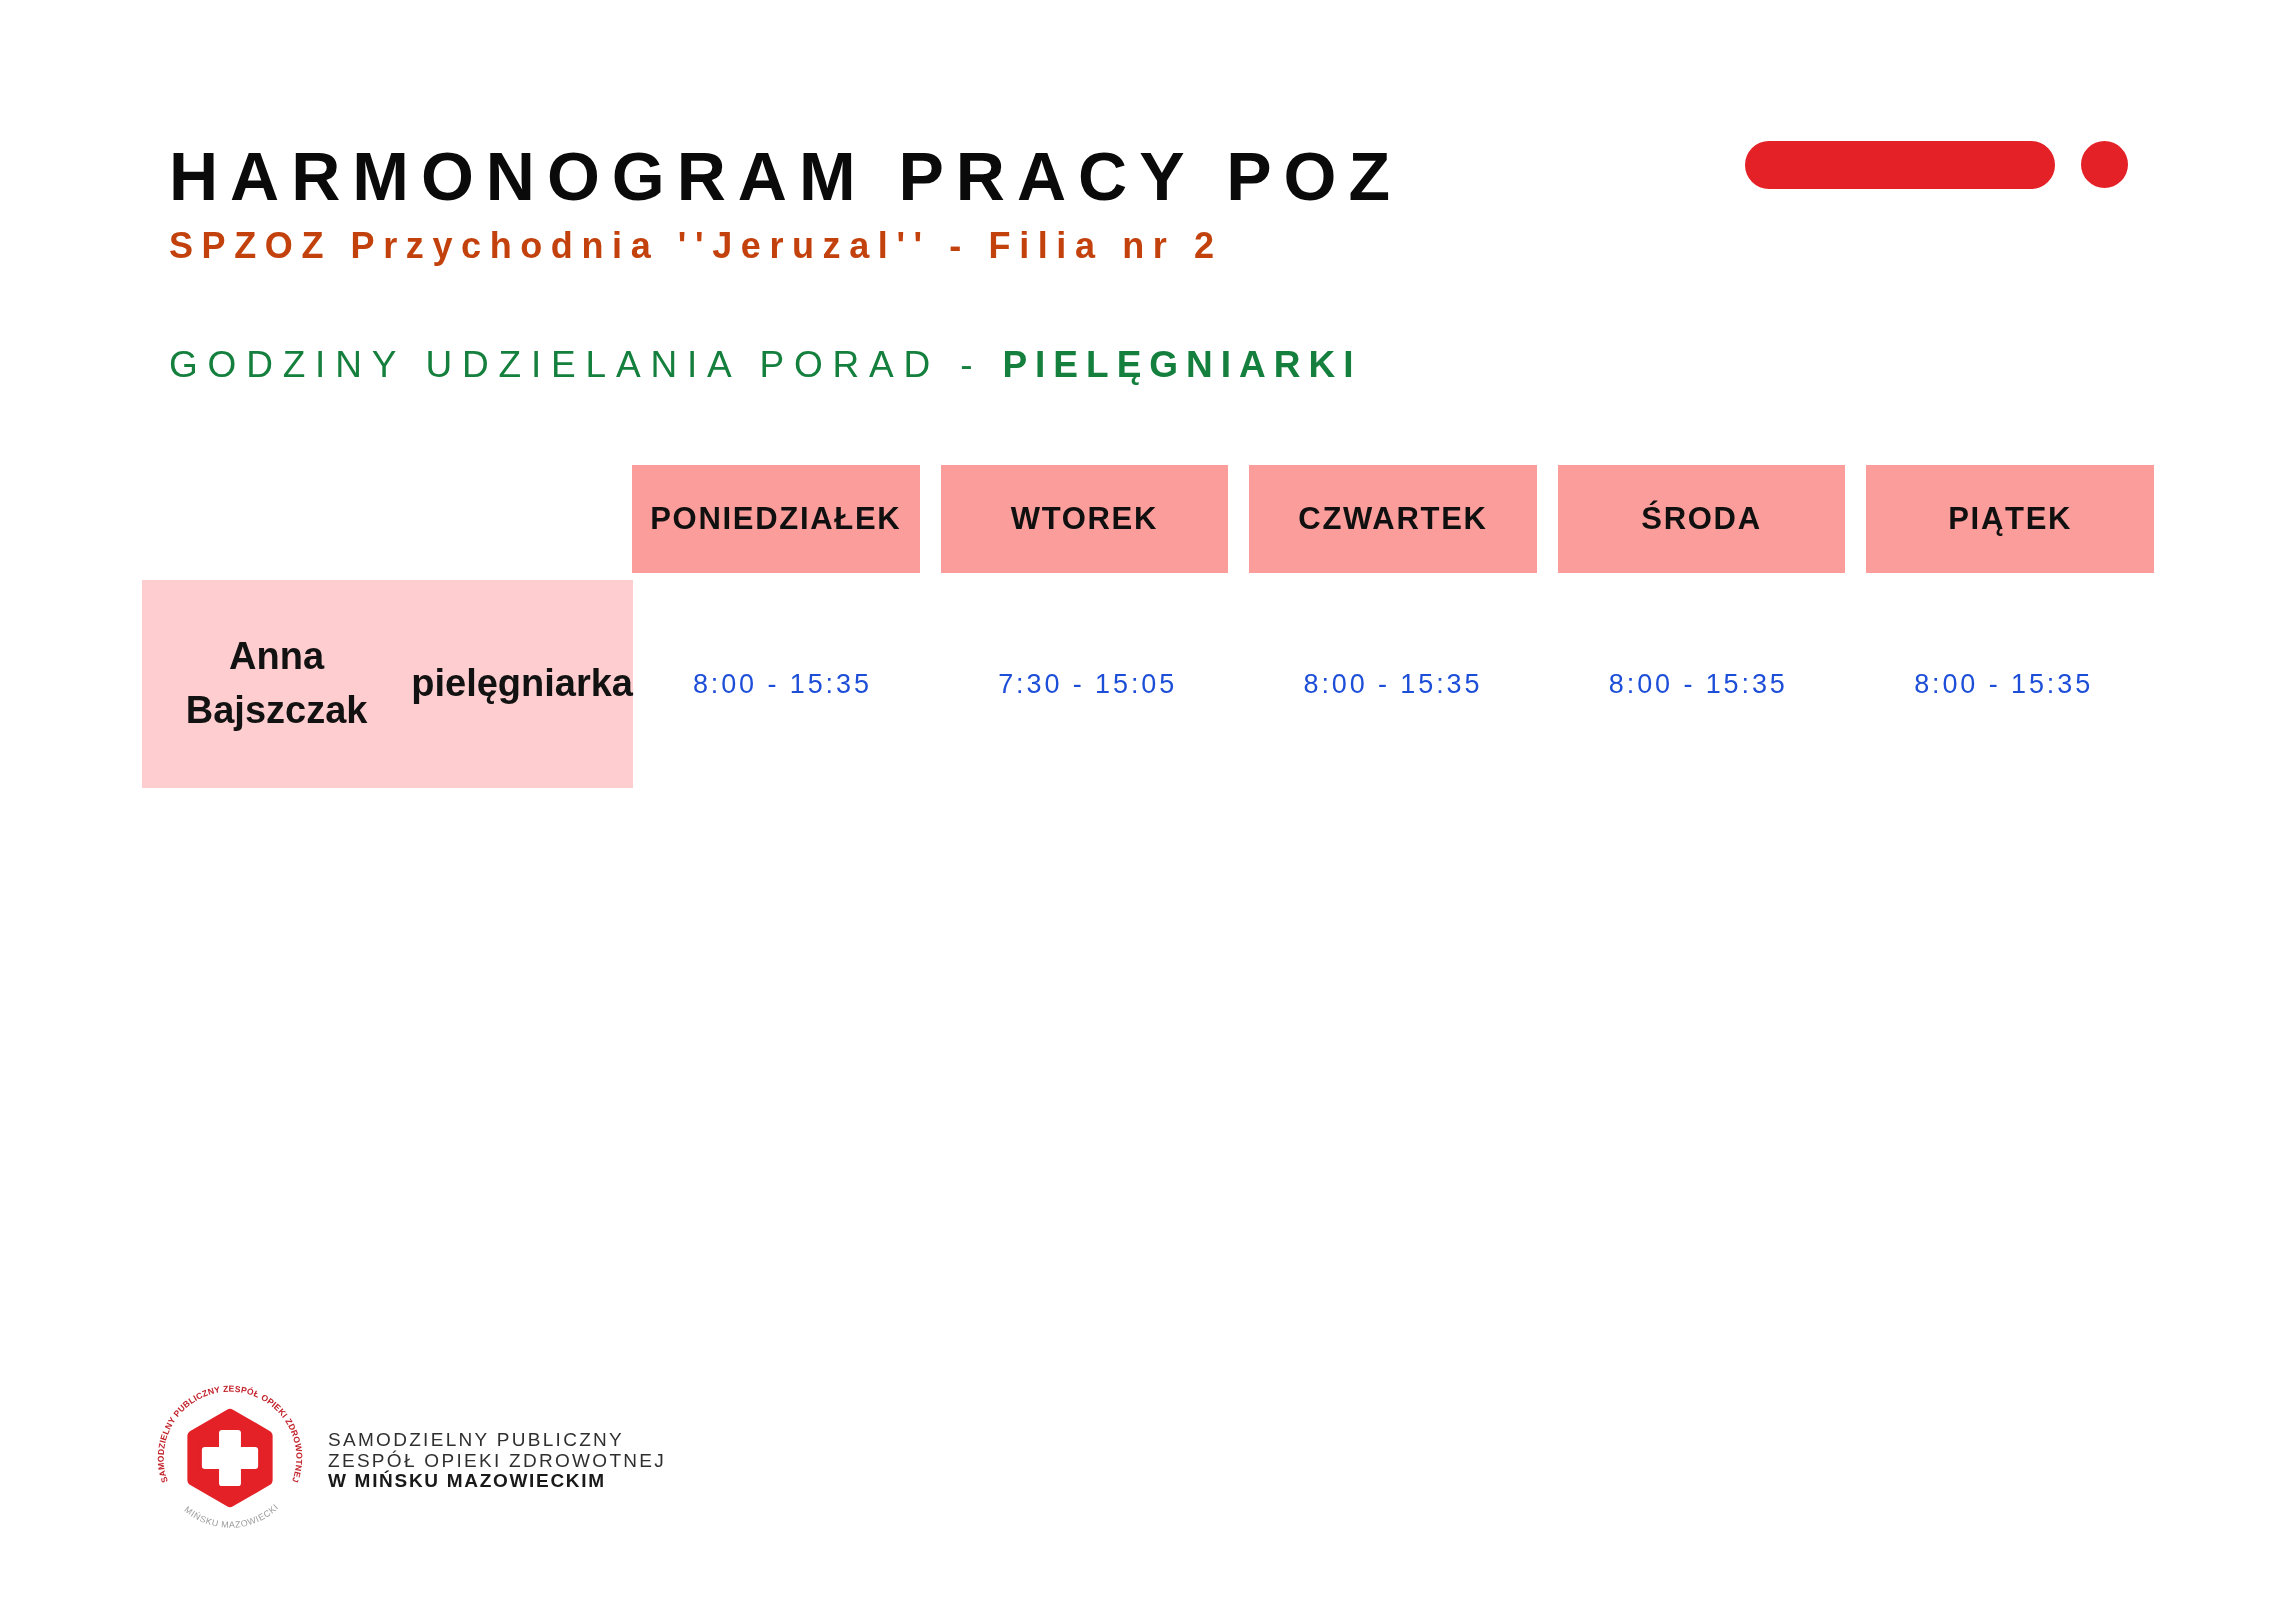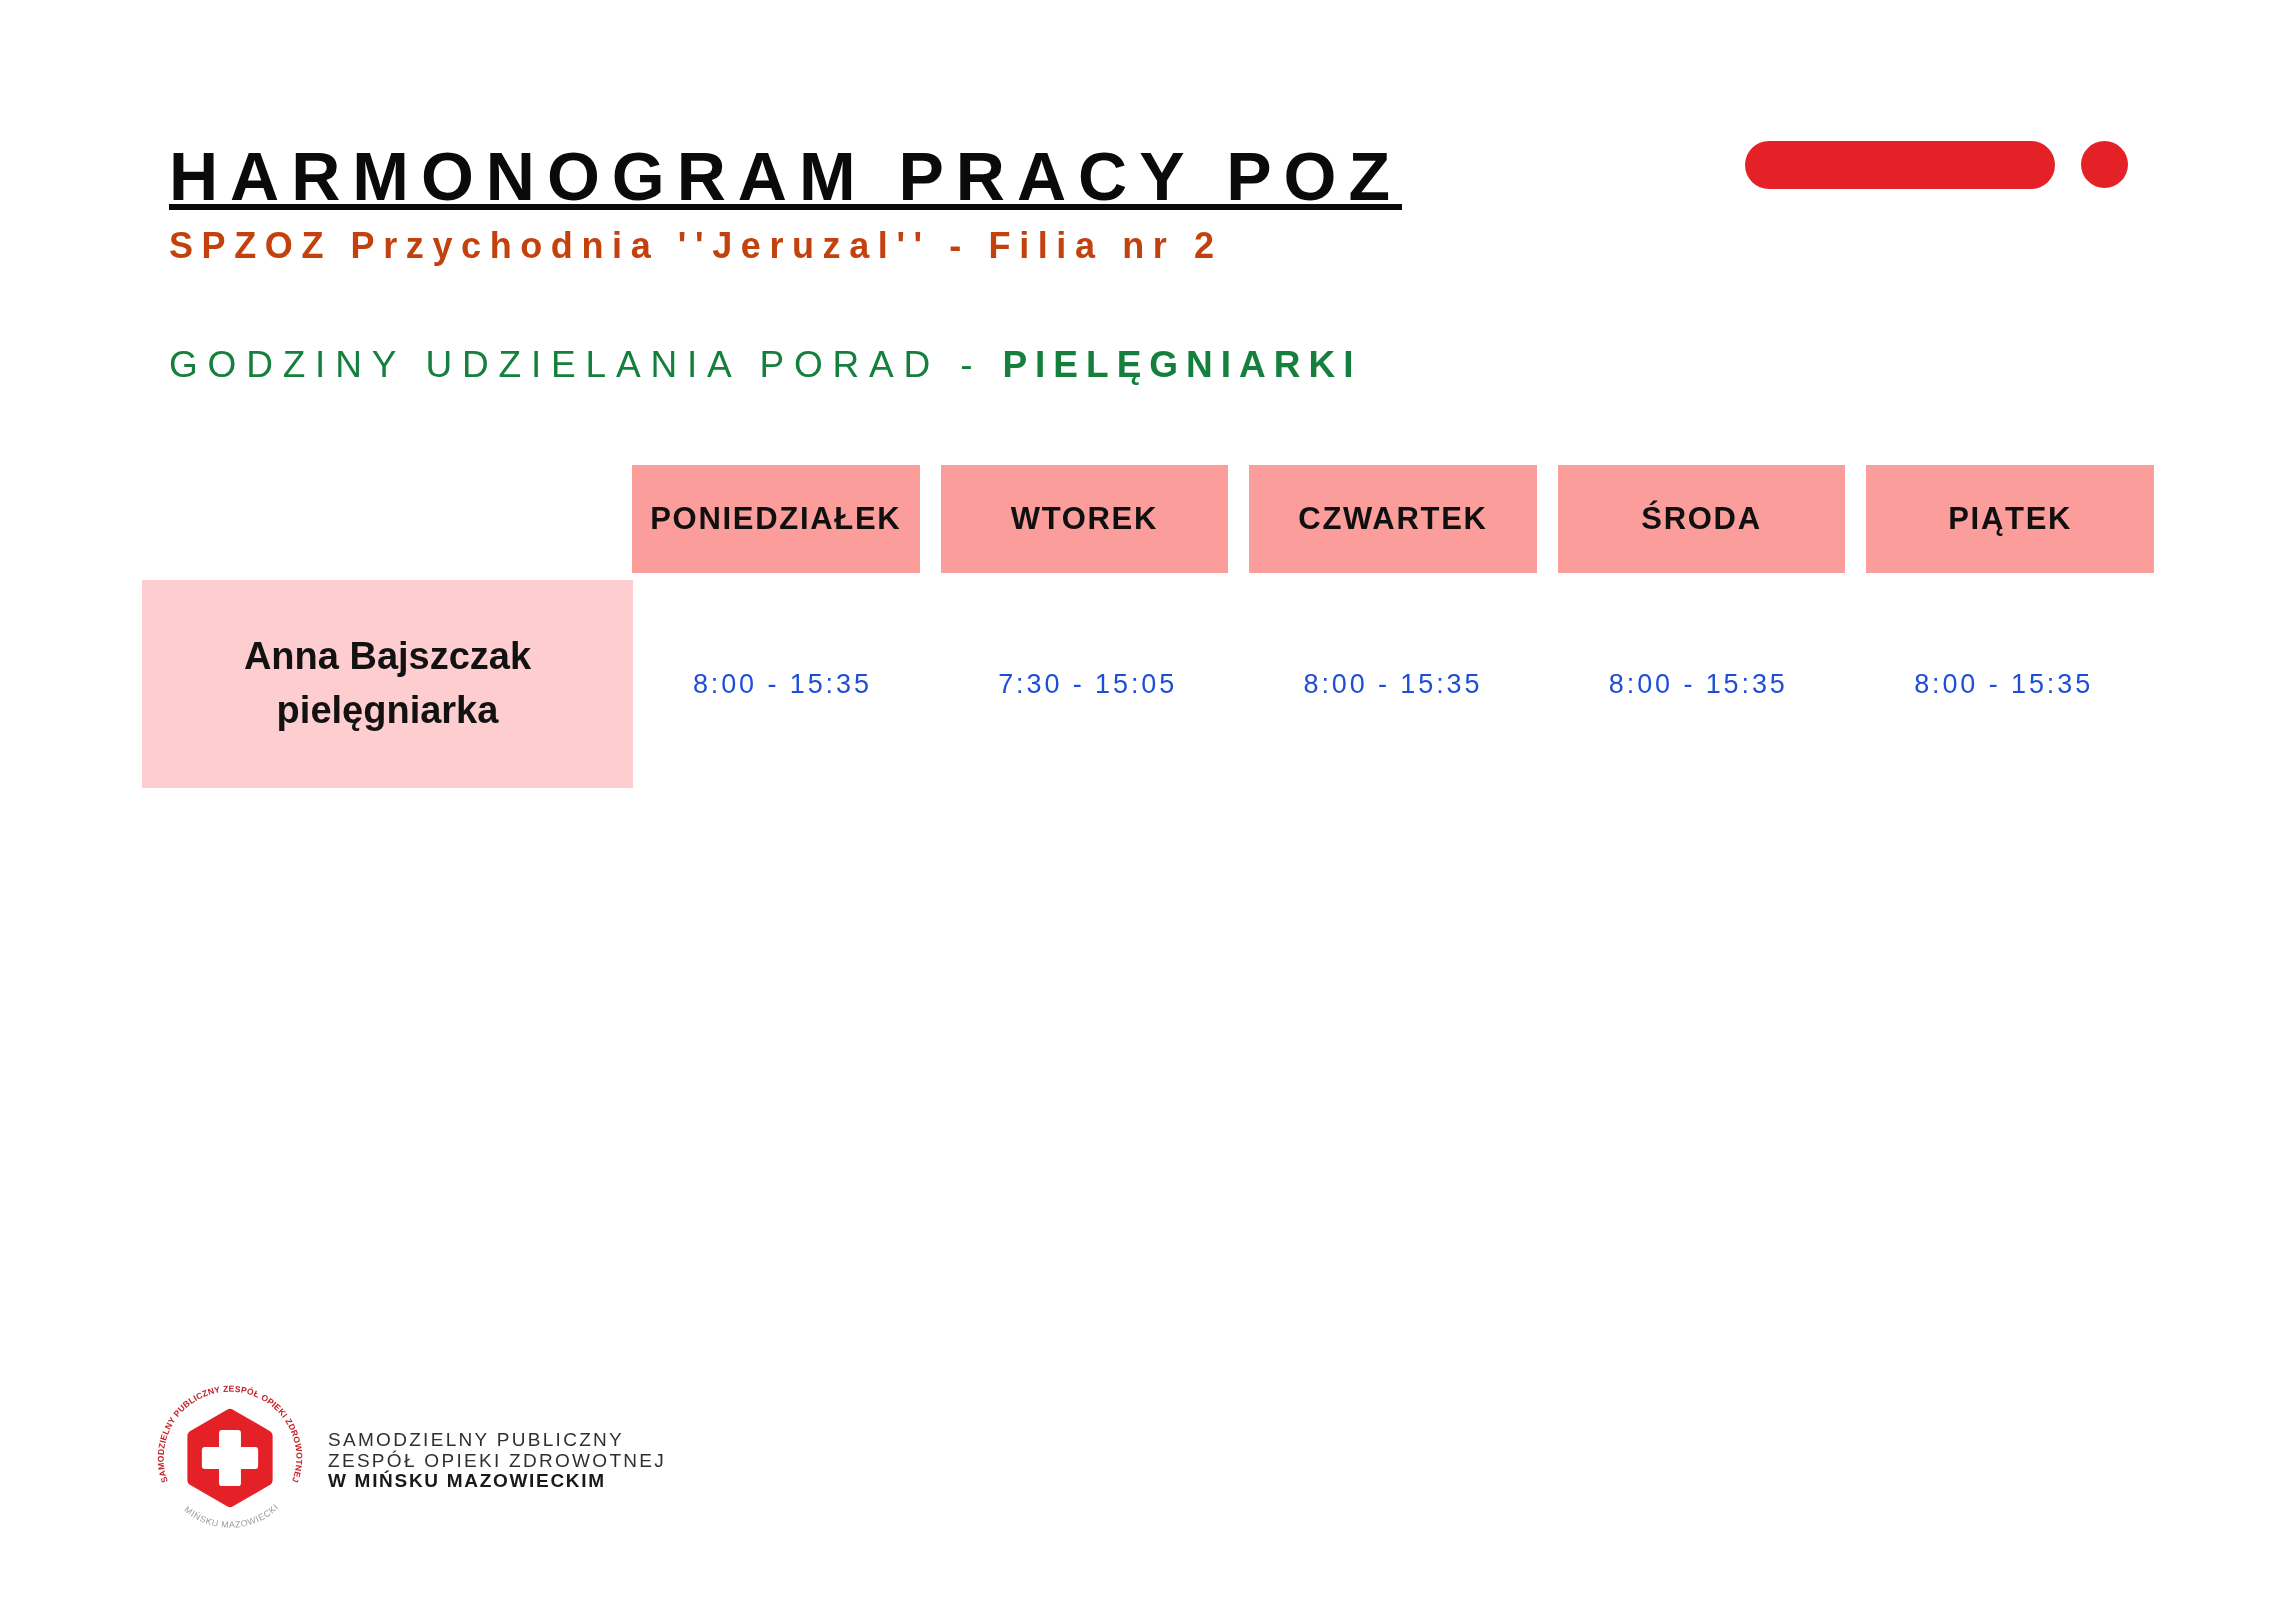--- a/index.html
+++ b/index.html
@@ -16,21 +16,20 @@
 
   
   .main-title {
     position: absolute;
     left: 169px; top: 137px;
     font-size: 68px;
     font-weight: 700;
     letter-spacing: 12px;
     color: #0a0a0a;
     white-space: nowrap;
-    text-decoration: underline;
   }
   .subtitle {
     position: absolute;
     left: 169px; top: 225px;
     font-size: 36px;
     font-weight: 700;
     letter-spacing: 8.6px;
     color: #c2410c;
     white-space: nowrap;
   }
@@ -79,21 +78,21 @@
     font-weight: 700;
     letter-spacing: 1.7px;
     color: #101010;
   }
   .name-cell {
     position: absolute;
     left: 142px; top: 580px;
     width: 491px; height: 208px;
     background: #fecdcf;
     display: flex;
-    flex-direction: column;
+    flex-direction: row;
     align-items: center;
     justify-content: center;
     text-align: center;
     font-size: 38px;
     font-weight: 700;
     line-height: 1.42;
     color: #121212;
   }
   .times-row {
     position: absolute;

